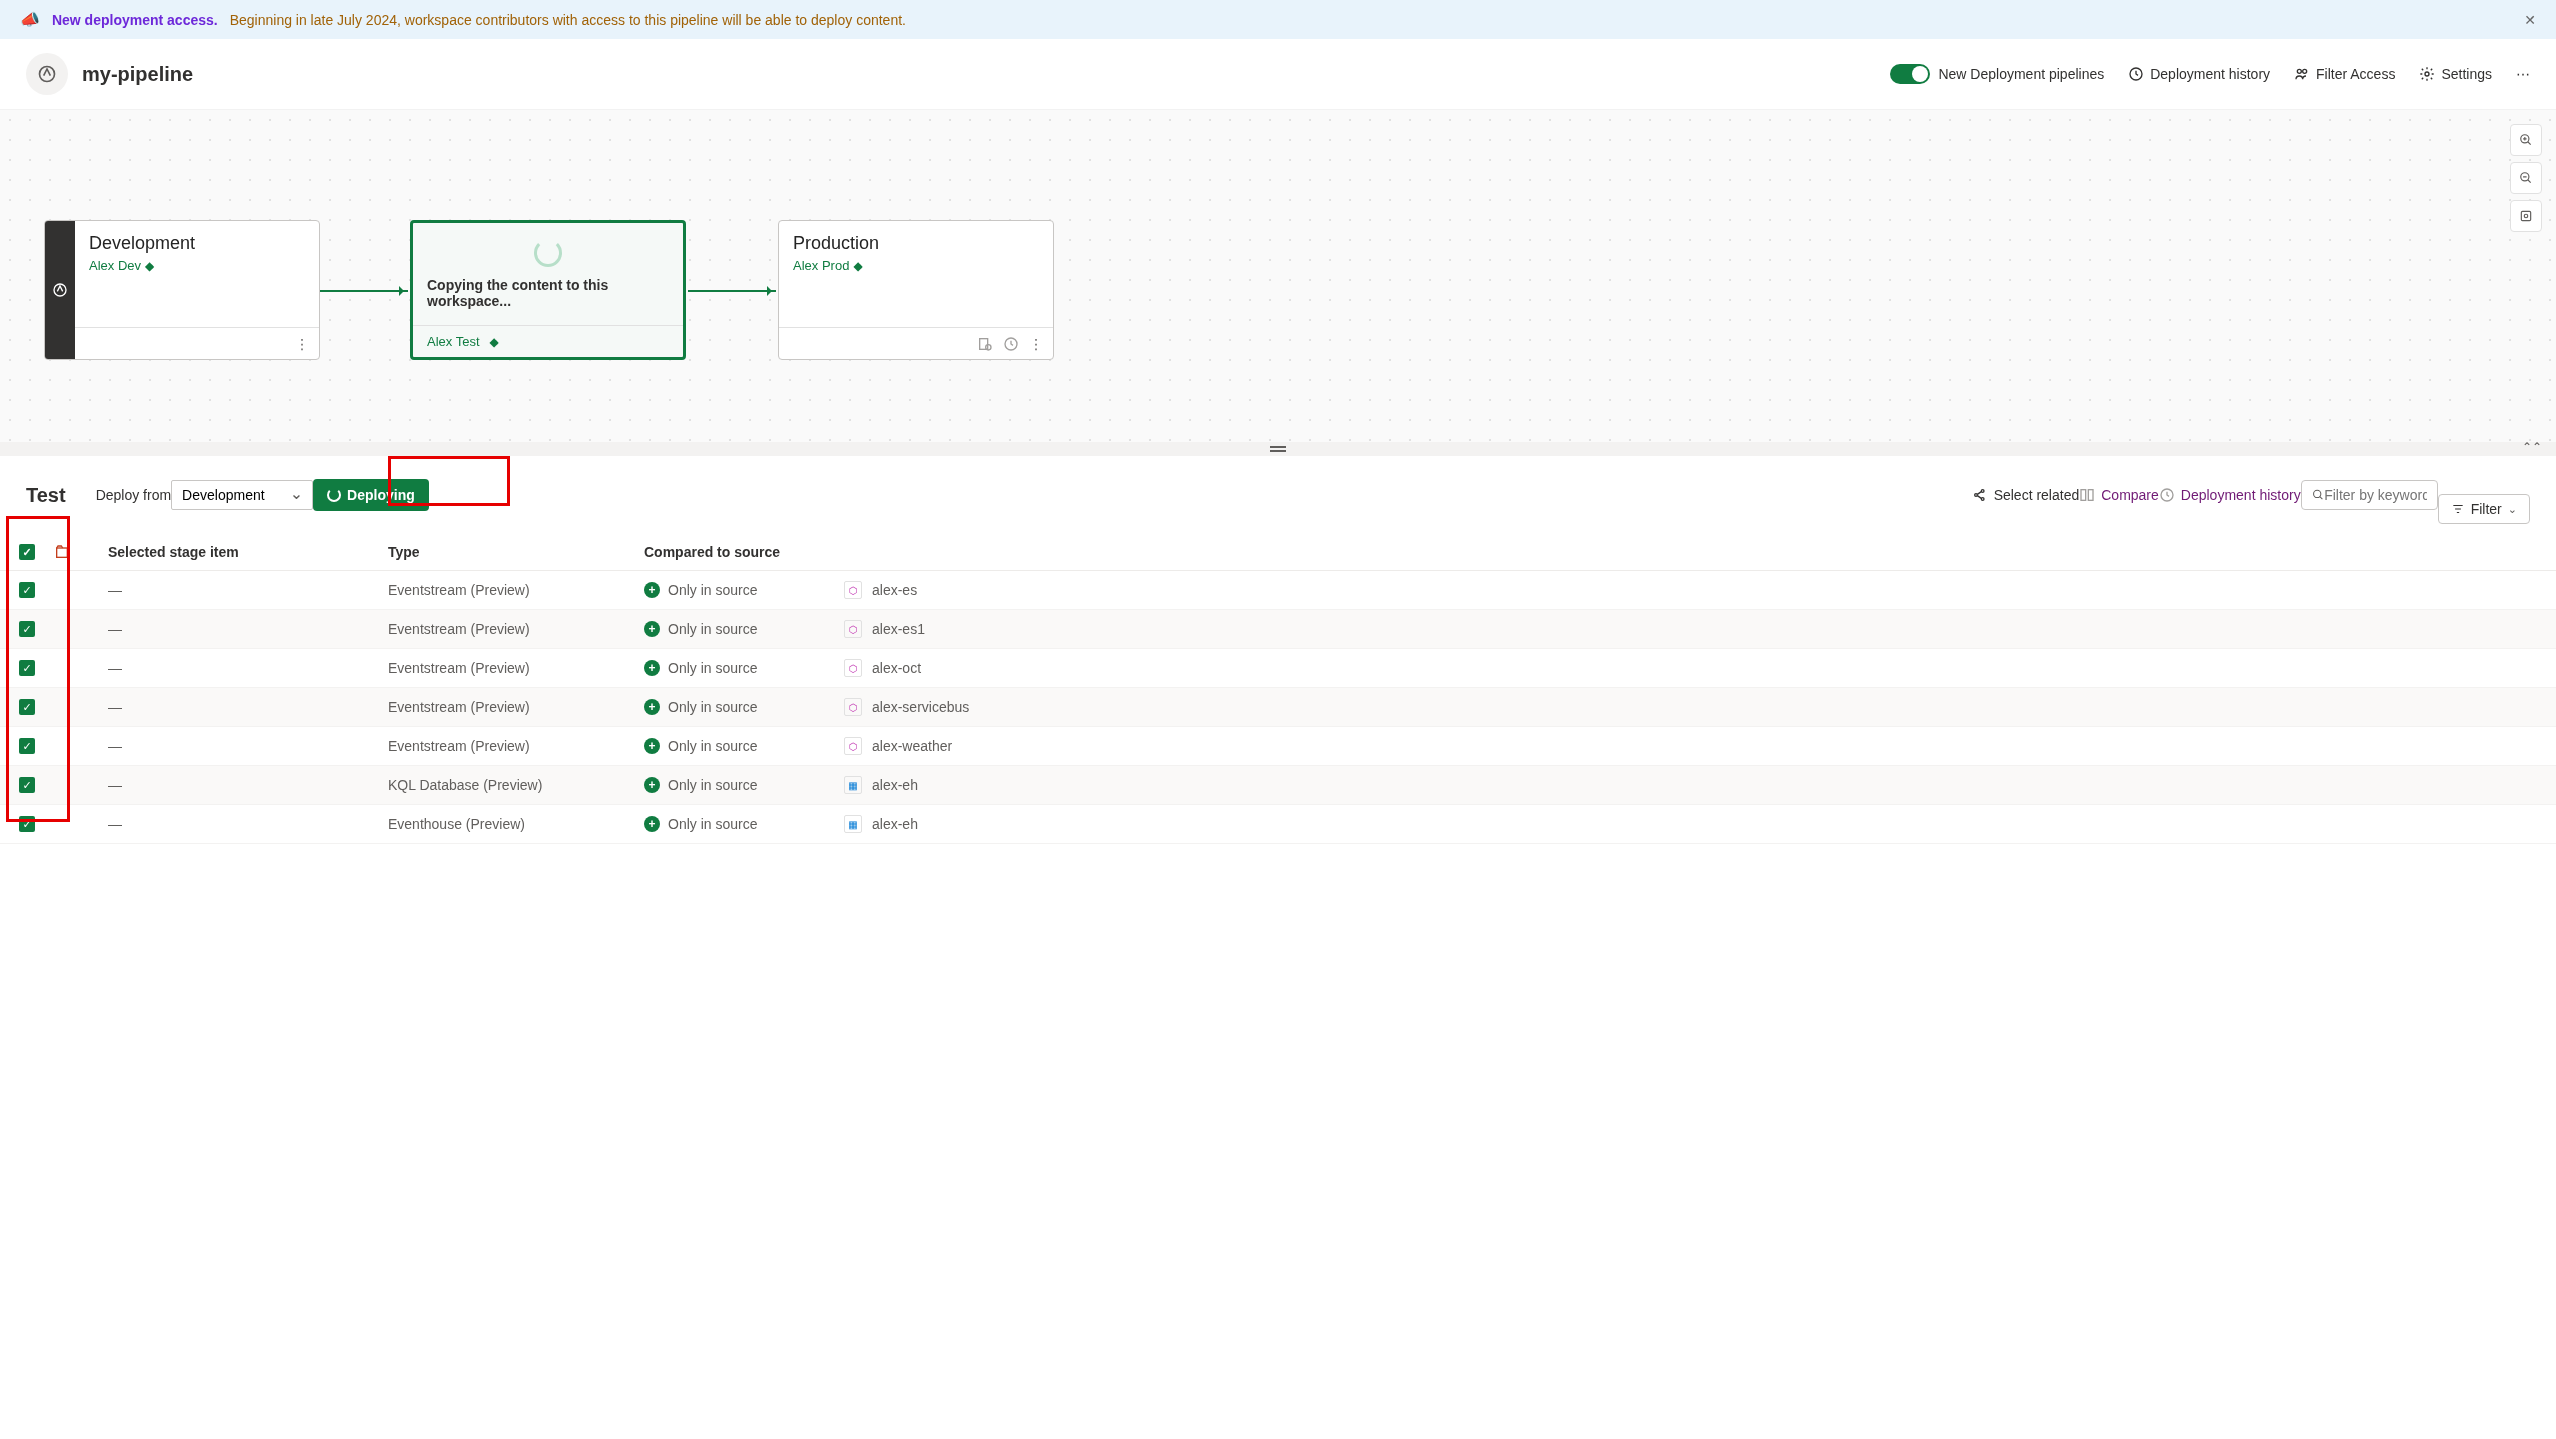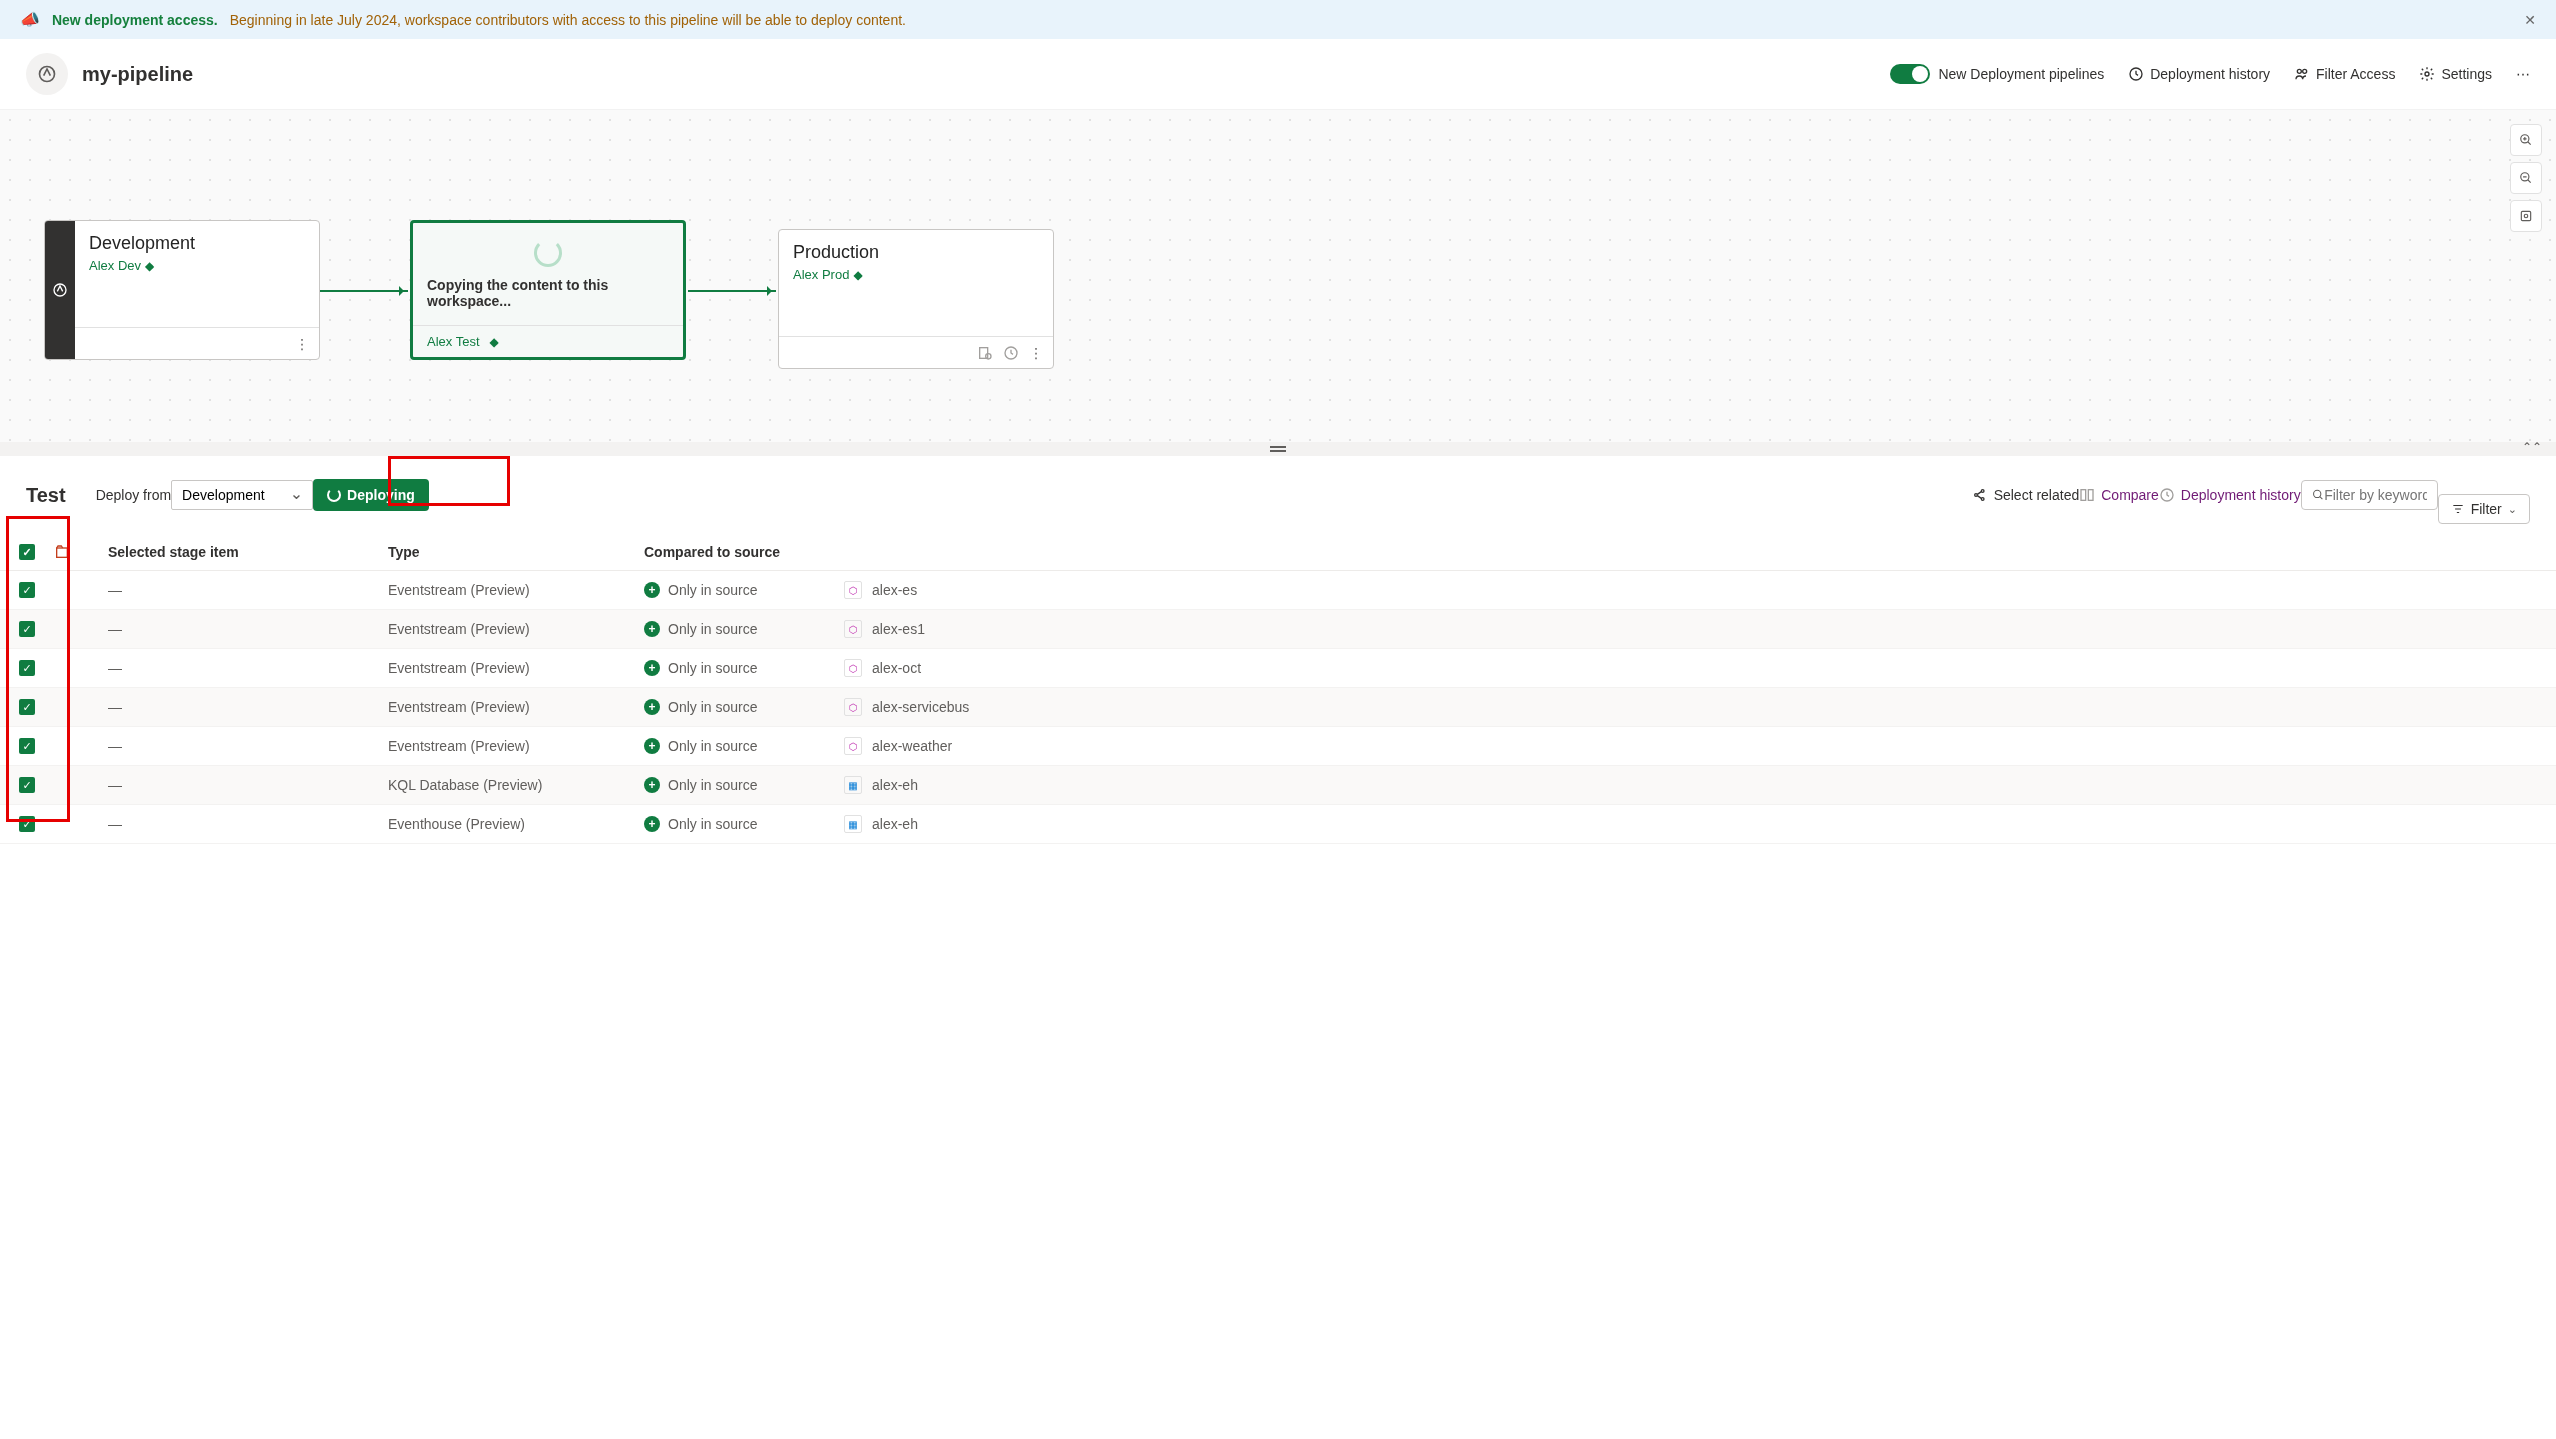--- a/index.html
+++ b/index.html
@@ -20,21 +20,21 @@
     align-items: center;
     font-size: 14px;
     position: relative;
   }
   .banner .megaphone {
     color: #107c41;
     margin-right: 12px;
     font-size: 16px;
   }
   .banner .title {
-    color: #15803d;
+    color: #6d28d9;
     font-weight: 600;
     margin-right: 12px;
   }
   .banner .msg { color: #a16207; }
   .banner .close {
     position: absolute;
     right: 20px;
     color: #666;
     cursor: pointer;
     font-size: 14px;
@@ -121,21 +121,21 @@
     border: 1px solid #c8c6c4;
     border-radius: 4px;
     display: flex;
   }
   .stage-card.dev { left: 44px; }
   .stage-card.test {
     left: 410px;
     border: 3px solid #107c41;
     background: #f5f9f7;
   }
-  .stage-card.prod { left: 778px; margin-top: 9px; }
+  .stage-card.prod { left: 778px; }
   .stage-card .sidebar {
     width: 30px;
     background: #323130;
     border-radius: 3px 0 0 3px;
     display: flex;
     align-items: center;
     justify-content: center;
     color: #fff;
   }
   .stage-card .body { flex: 1; display: flex; flex-direction: column; }

